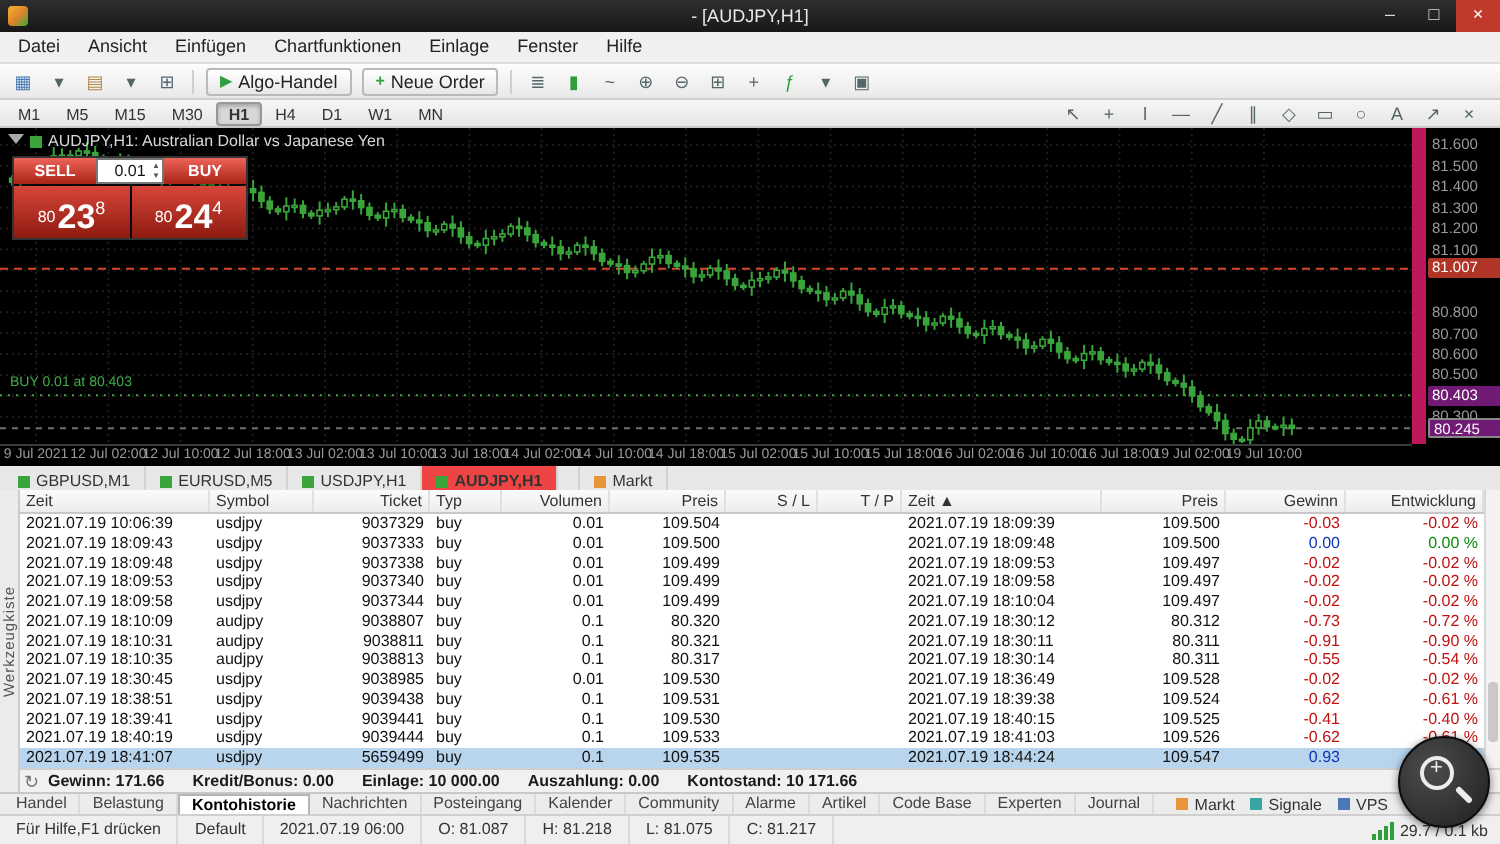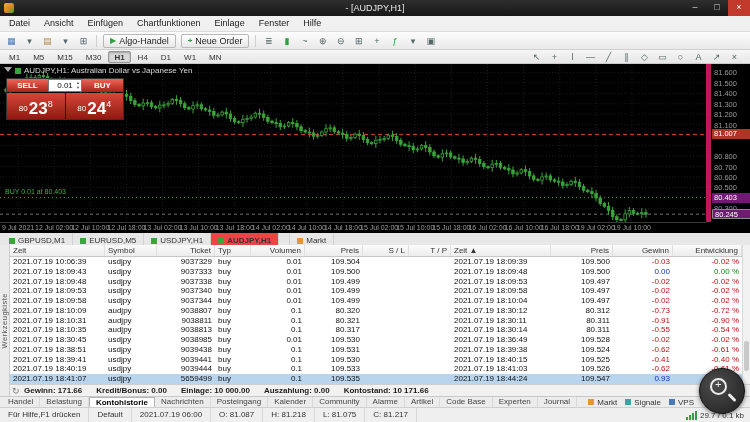--- a/index.html
+++ b/index.html
@@ -37,21 +37,21 @@
     border:1px solid #b9b9b9; border-radius:2px; background:linear-gradient(#ffffff,#e7e7e7);
     font-size:9px; color:#222; margin:0 2px; }
   .bico { font-size:8px; }
   .tf { font-size:8px; color:#333; padding:0 5px; height:12px; line-height:11px;
     border:1px solid transparent; border-radius:2px; }
   .tf.active { background:#d8d8d8; border-color:#979797; box-shadow:inset 0 1px 2px rgba(0,0,0,.25); font-weight:bold; }
   .drawbar { margin-left:auto; display:flex; gap:1px; padding-right:4px; }
   
   .chart { position:absolute; left:0; top:64px; width:750px; height:169px; background:#000; }
   .plot { position:absolute; left:0; top:0; width:706px; height:158px; }
-  .paxis { position:absolute; top:0; right:0; width:44px; height:158px; border-left:5px solid #be185d; }
+  .paxis { position:absolute; top:0; right:0; width:44px; height:158px; border-left:7px solid #be185d; }
   .ptick { position:absolute; left:3px; transform:translateY(-50%); font-size:7.5px; color:#9a9a9a; }
   .daxis { position:absolute; left:0; bottom:0; width:706px; height:11px; border-top:1px solid #3a3a3a; }
   .dtick { position:absolute; top:1px; transform:translateX(-50%); font-size:7px; color:#9a9a9a; white-space:nowrap; }
   .badge { position:absolute; left:1px; width:42px; transform:translateY(-50%);
     font-size:7.5px; line-height:10px; height:10px; color:#fff; padding-left:2px; border-radius:1px; }
   .b-alert { background:#b03527; }
   .b-bid { background:#701a75; border:1px solid #888; }
   .b-pos { background:#701a75; }
   .symlabel { position:absolute; left:15px; top:2px; font-size:8px; color:#d8d8d8; display:flex; align-items:center; gap:3px;}
   .symico { width:6px; height:6px; background:#3aa53a; display:inline-block; }

